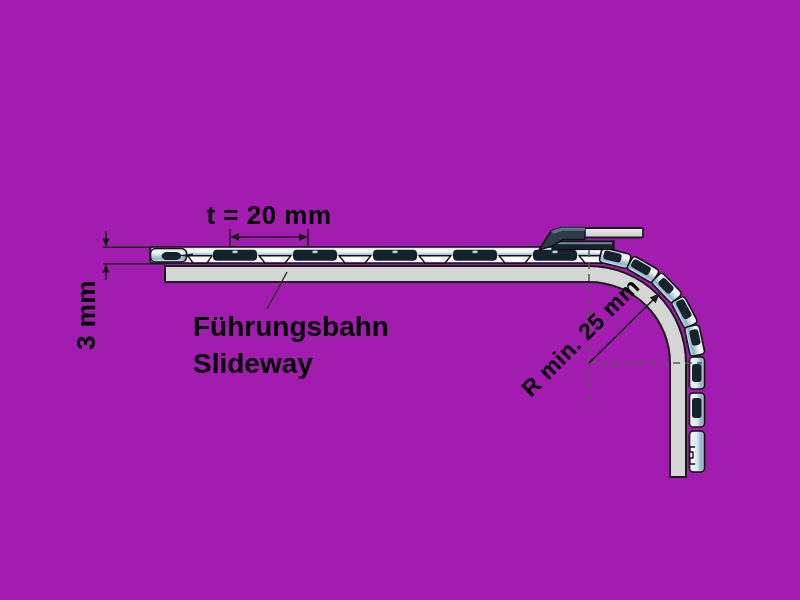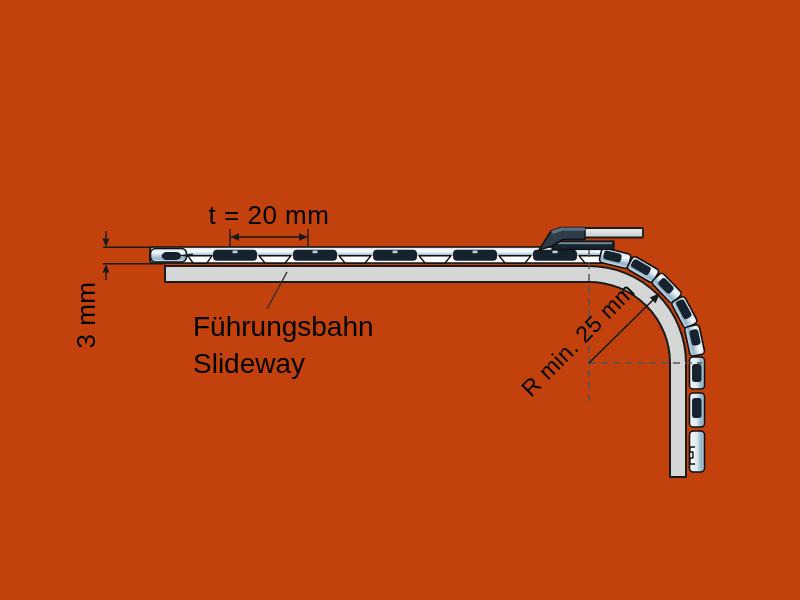--- a/index.html
+++ b/index.html
@@ -1,16 +1,16 @@
 <!DOCTYPE html>
 <html><head>
 <meta charset="utf-8">
 <style>
   html,body{margin:0;padding:0;background:#fff;}
-  .stage{position:relative;width:800px;height:600px;background:#c2410c;overflow:hidden;}
+  .stage{position:relative;width:800px;height:600px;background:#a21caf;overflow:hidden;font-weight:bold;}
   svg{position:absolute;inset:0;display:block;}
   text{font-family:"Liberation Sans","DejaVu Sans",sans-serif;fill:#000;}
   .dim-text{font-size:26px;letter-spacing:0.5px;}
   .label-text{font-size:28px;}
   .radius-text{font-size:23px;letter-spacing:0.5px;}
 </style>
 </head>
 <body>
 
 <div class="stage">

